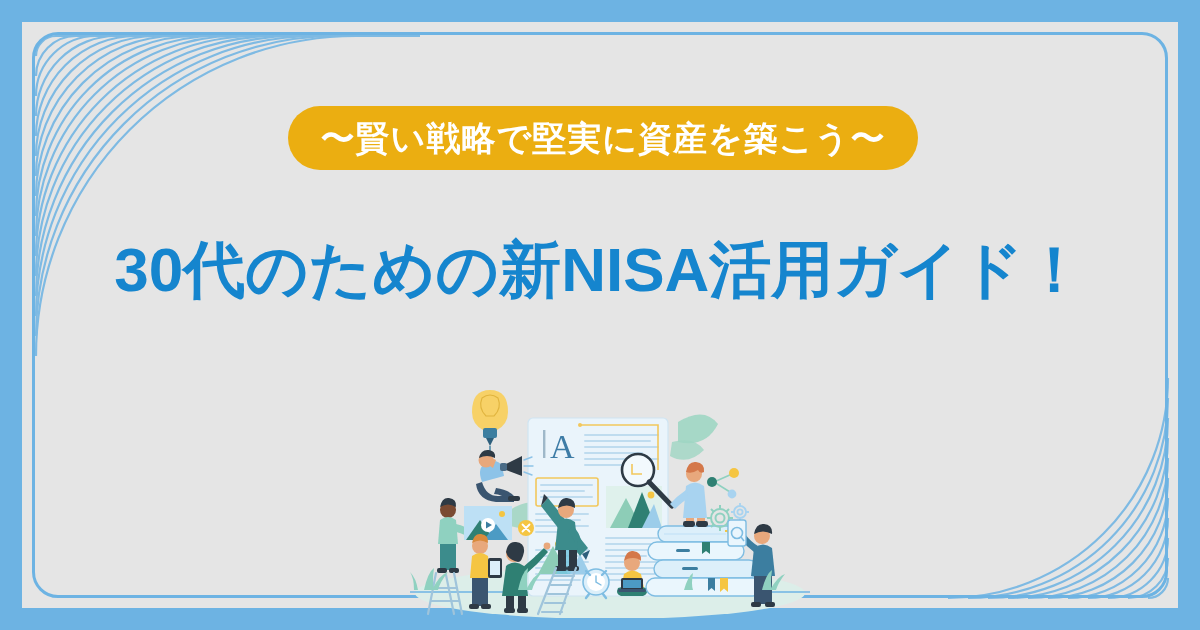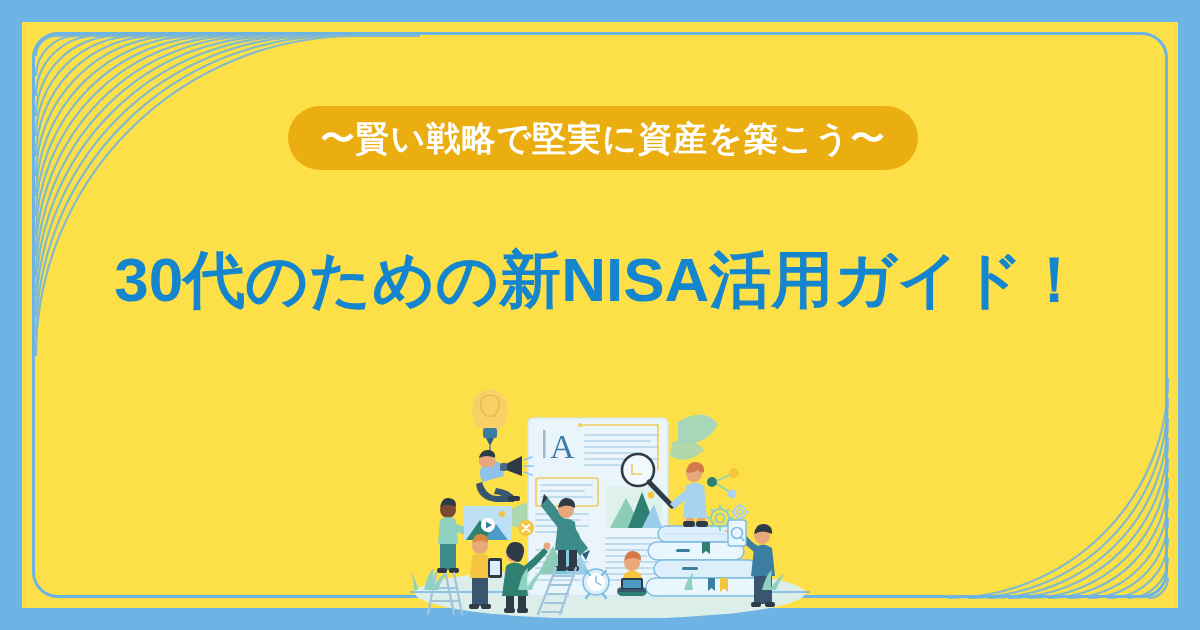--- a/index.html
+++ b/index.html
@@ -2,21 +2,21 @@
 <html><head>
 <meta charset="utf-8">
 <style>
   html,body{margin:0;padding:0;}
   body{
     width:1200px;height:630px;
     background:#ffffff;
     font-family:"Liberation Sans","DejaVu Sans",sans-serif;
     overflow:hidden;
   }
-  .canvas{position:relative;width:1200px;height:630px;background:#fde047;overflow:hidden;}
+  .canvas{position:relative;width:1200px;height:630px;background:#e5e5e5;overflow:hidden;}
 
   
   .band{position:absolute;background:#6DB3E3;}
   .band-top{left:0;top:0;width:1200px;height:22px;}
   .band-bottom{left:0;top:608px;width:1200px;height:22px;}
   .band-left{left:0;top:0;width:22px;height:630px;}
   .band-right{left:1178px;top:0;width:22px;height:630px;}
 
   
   .inner-frame{
@@ -36,21 +36,21 @@
     background:#EBAE11;border-radius:34px;
     display:flex;align-items:center;justify-content:center;
   }
   .badge-text{
     color:#ffffff;font-size:34px;font-weight:bold;letter-spacing:1px;
     white-space:nowrap;line-height:1;
   }
 
   
   .title{
-    position:absolute;left:0;top:246px;width:1200px;text-align:center;
+    position:absolute;left:0;top:236px;width:1200px;text-align:center;
     color:#1585CE;font-size:62px;font-weight:bold;letter-spacing:0px;
     white-space:nowrap;line-height:1.1;
   }
 
   
   .illus{position:absolute;left:410px;top:378px;width:400px;height:240px;}
 </style>
 </head>
 <body>
 

